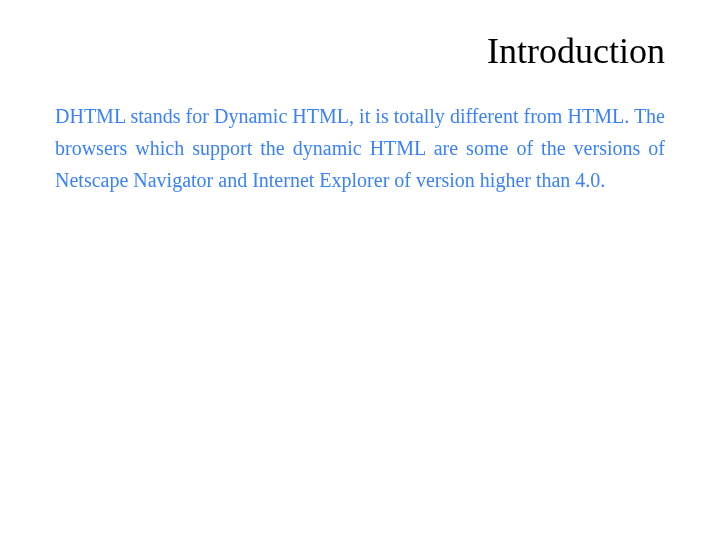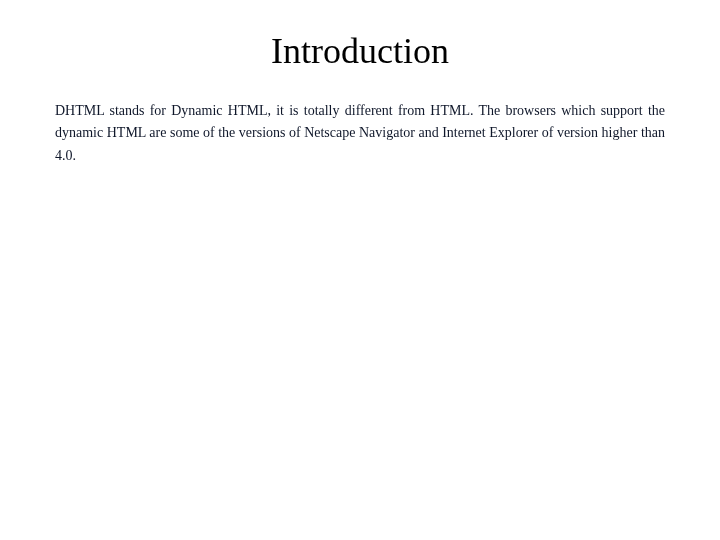--- a/index.html
+++ b/index.html
@@ -15,41 +15,41 @@
       font-family: Georgia, 'Times New Roman', Times, serif;
       overflow: hidden;
     }
 
     .page-container {
       width: 720px;
       height: 540px;
       padding: 30px 55px 30px 55px;
       display: flex;
       flex-direction: column;
-      align-items: center;
+      align-items: flex-end;
     }
 
     .page-title {
       font-size: 36px;
       font-weight: normal;
       text-align: center;
       margin-bottom: 28px;
       color: #000000;
       font-family: Georgia, 'Times New Roman', Times, serif;
     }
 
     .content-section {
       width: 100%;
       margin-bottom: 18px;
     }
 
     .content-text {
-      font-size: 14px;
+      font-size: 20px;
       line-height: 1.6;
-      color: #0f172a;
+      color: #3b82f6;
       text-align: justify;
       font-family: Georgia, 'Times New Roman', Times, serif;
     }
   </style>
 </head>
 <body>
 
 <div class="page-container">
   <h1 class="page-title">Introduction</h1>
 

